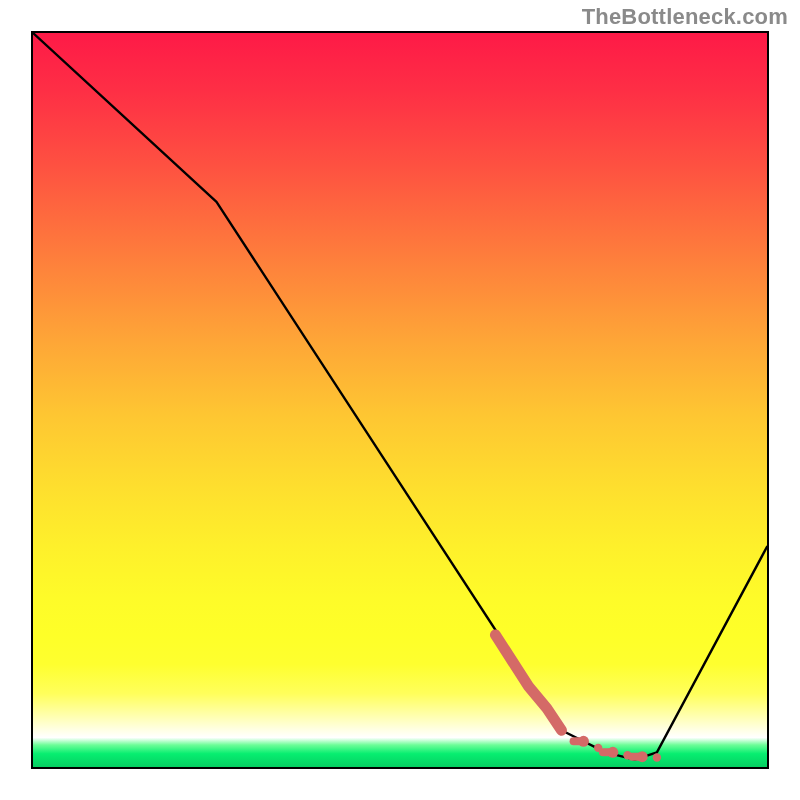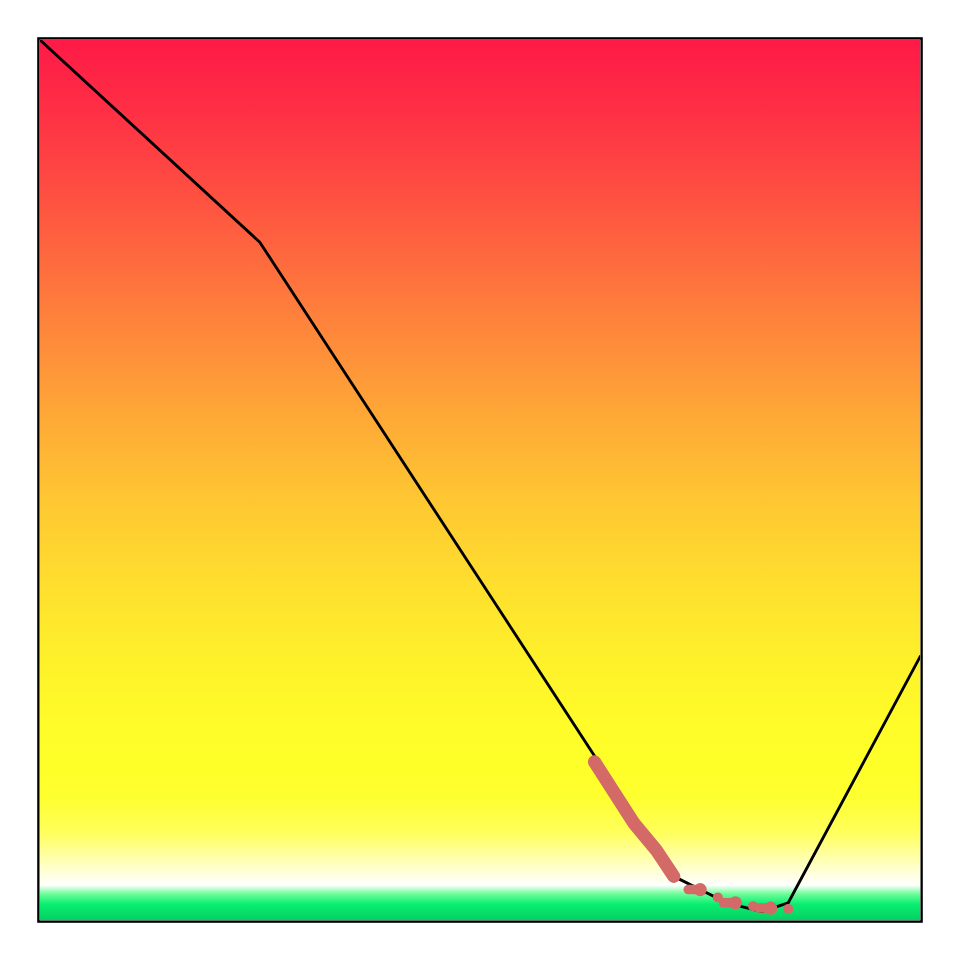--- a/index.html
+++ b/index.html
@@ -53,20 +53,21 @@
   svg.overlay {
     position: absolute;
     left: 0; top: 0;
     width: 100%; height: 100%;
   }
 </style>
 </head>
 <body>
 
 <div class="wrap">
+  <div class="watermark">TheBottleneck.com</div>
 
   <div class="plot">
     <div class="grad"></div>
 
     <svg class="overlay" viewBox="0 0 738 738" preserveAspectRatio="none">
       <path fill="none" stroke="#000" stroke-width="2.4" stroke-linecap="round" stroke-linejoin="round" d="M0.00 0.00 L184.50 169.74 L501.84 656.82 L531.36 701.10 L575.64 723.24 L605.16 730.62 L627.30 723.24 L738.00 516.60"></path>
       <g>
           <path d="M464.94 605.16 L498.15 656.82 L516.60 678.96 L531.36 701.10" fill="none" stroke="#d46a67" stroke-width="11" stroke-linecap="round"></path>
           <circle cx="553.50" cy="712.17" r="5.5" fill="#d46a67"></circle>
           <rect x="539.50" y="708.17" width="14" height="8" rx="4" fill="#d46a67"></rect>

